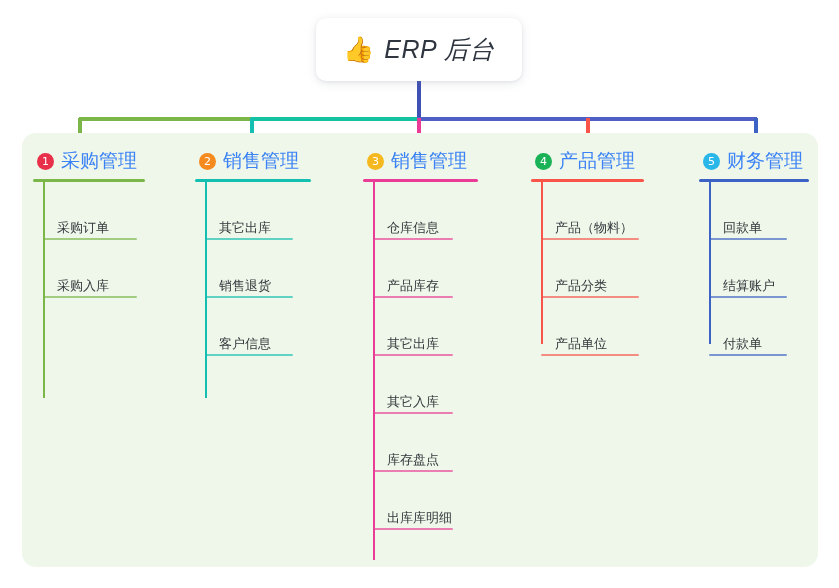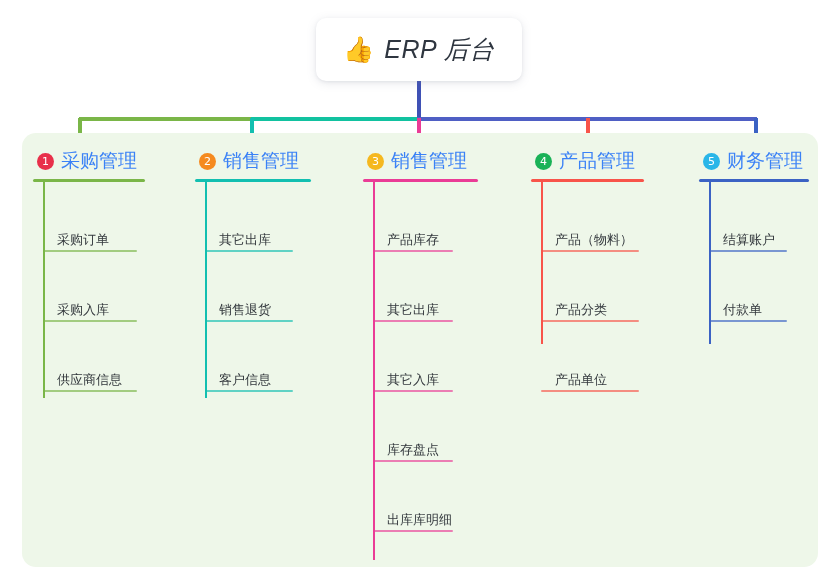--- a/index.html
+++ b/index.html
@@ -118,21 +118,21 @@
     padding-top: 0;
   }
   .leaf-spine {
     position: absolute;
     left: 10px;
     top: 0;
     width: 2px;
   }
   .leaf-item {
     position: relative;
-    height: 70px;
+    height: 58px;
     box-sizing: border-box;
     display: flex;
     align-items: flex-end;
     padding-left: 24px;
   }
   .leaf-label {
     font-size: 13px;
     color: #33383d;
     line-height: 1.1;
     padding-bottom: 5px;
@@ -183,24 +183,20 @@
         <div class="leaf-list">
           <div class="leaf-spine" style="background: rgb(122, 182, 72); height: 216px;"></div>
           <div class="leaf-item">
             <span class="leaf-label">采购订单</span>
             <div class="leaf-underline" style="background: rgb(122, 182, 72); opacity: 0.65; width: 94px;"></div>
           </div>
           <div class="leaf-item">
             <span class="leaf-label">采购入库</span>
             <div class="leaf-underline" style="background: rgb(122, 182, 72); opacity: 0.65; width: 94px;"></div>
           </div>
-          <div class="leaf-item">
-            <span class="leaf-label">供应商信息</span>
-            <div class="leaf-underline" style="background: rgb(122, 182, 72); opacity: 0.65; width: 94px;"></div>
-          </div>
         </div>
       </div>
       <div class="branch-column" style="left: 195px; top: 148px; width: 116px;">
         <div class="branch-header">
           <span class="branch-badge" style="background: rgb(245, 138, 31);">2</span>
           <span class="branch-title">销售管理</span>
         </div>
         <div class="branch-underline" style="background: rgb(18, 191, 176); width: 116px;"></div>
         <div class="leaf-list">
           <div class="leaf-spine" style="background: rgb(18, 191, 176); height: 216px;"></div>
@@ -220,20 +216,24 @@
       </div>
       <div class="branch-column" style="left: 363px; top: 148px; width: 115px;">
         <div class="branch-header">
           <span class="branch-badge" style="background: rgb(245, 184, 31);">3</span>
           <span class="branch-title">销售管理</span>
         </div>
         <div class="branch-underline" style="background: rgb(234, 60, 150); width: 115px;"></div>
         <div class="leaf-list">
           <div class="leaf-spine" style="background: rgb(234, 60, 150); height: 378px;"></div>
           <div class="leaf-item">
+            <span class="leaf-label">仓库信息</span>
+            <div class="leaf-underline" style="background: rgb(234, 60, 150); opacity: 0.65; width: 80px;"></div>
+          </div>
+          <div class="leaf-item">
             <span class="leaf-label">产品库存</span>
             <div class="leaf-underline" style="background: rgb(234, 60, 150); opacity: 0.65; width: 80px;"></div>
           </div>
           <div class="leaf-item">
             <span class="leaf-label">其它出库</span>
             <div class="leaf-underline" style="background: rgb(234, 60, 150); opacity: 0.65; width: 80px;"></div>
           </div>
           <div class="leaf-item">
             <span class="leaf-label">其它入库</span>
             <div class="leaf-underline" style="background: rgb(234, 60, 150); opacity: 0.65; width: 80px;"></div>
@@ -272,20 +272,24 @@
       </div>
       <div class="branch-column" style="left: 699px; top: 148px; width: 110px;">
         <div class="branch-header">
           <span class="branch-badge" style="background: rgb(41, 182, 232);">5</span>
           <span class="branch-title">财务管理</span>
         </div>
         <div class="branch-underline" style="background: rgb(59, 98, 196); width: 110px;"></div>
         <div class="leaf-list">
           <div class="leaf-spine" style="background: rgb(59, 98, 196); height: 162px;"></div>
           <div class="leaf-item">
+            <span class="leaf-label">回款单</span>
+            <div class="leaf-underline" style="background: rgb(59, 98, 196); opacity: 0.65; width: 78px;"></div>
+          </div>
+          <div class="leaf-item">
             <span class="leaf-label">结算账户</span>
             <div class="leaf-underline" style="background: rgb(59, 98, 196); opacity: 0.65; width: 78px;"></div>
           </div>
           <div class="leaf-item">
             <span class="leaf-label">付款单</span>
             <div class="leaf-underline" style="background: rgb(59, 98, 196); opacity: 0.65; width: 78px;"></div>
           </div>
         </div>
       </div>
     </div>

